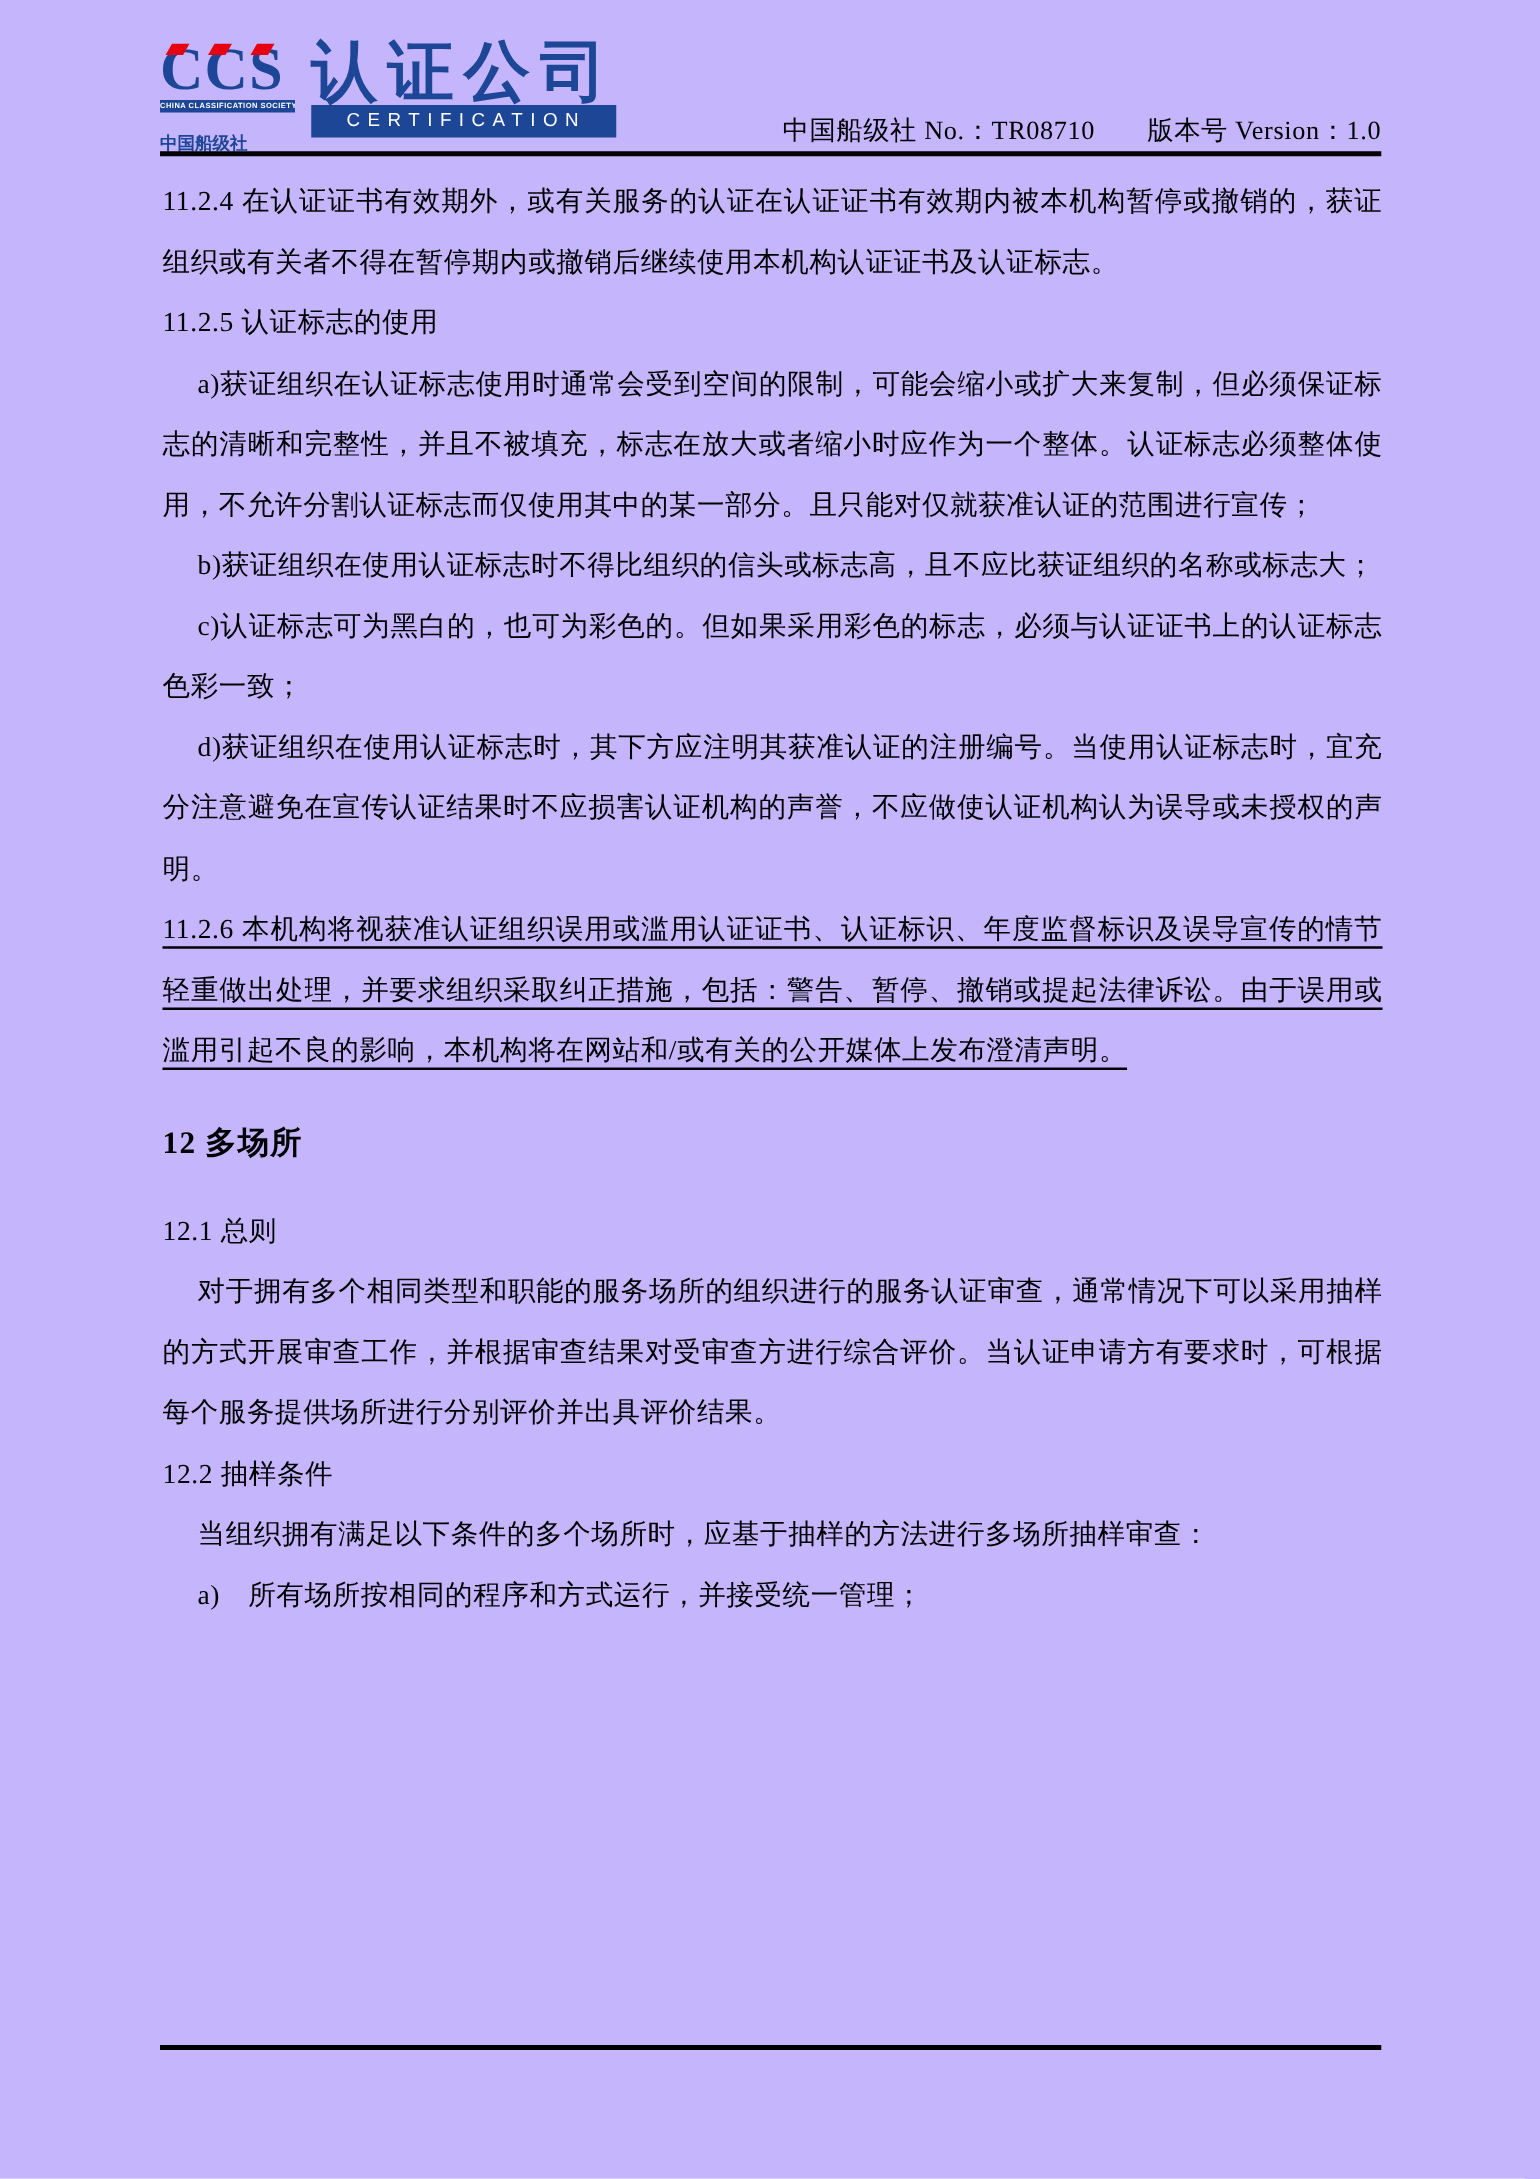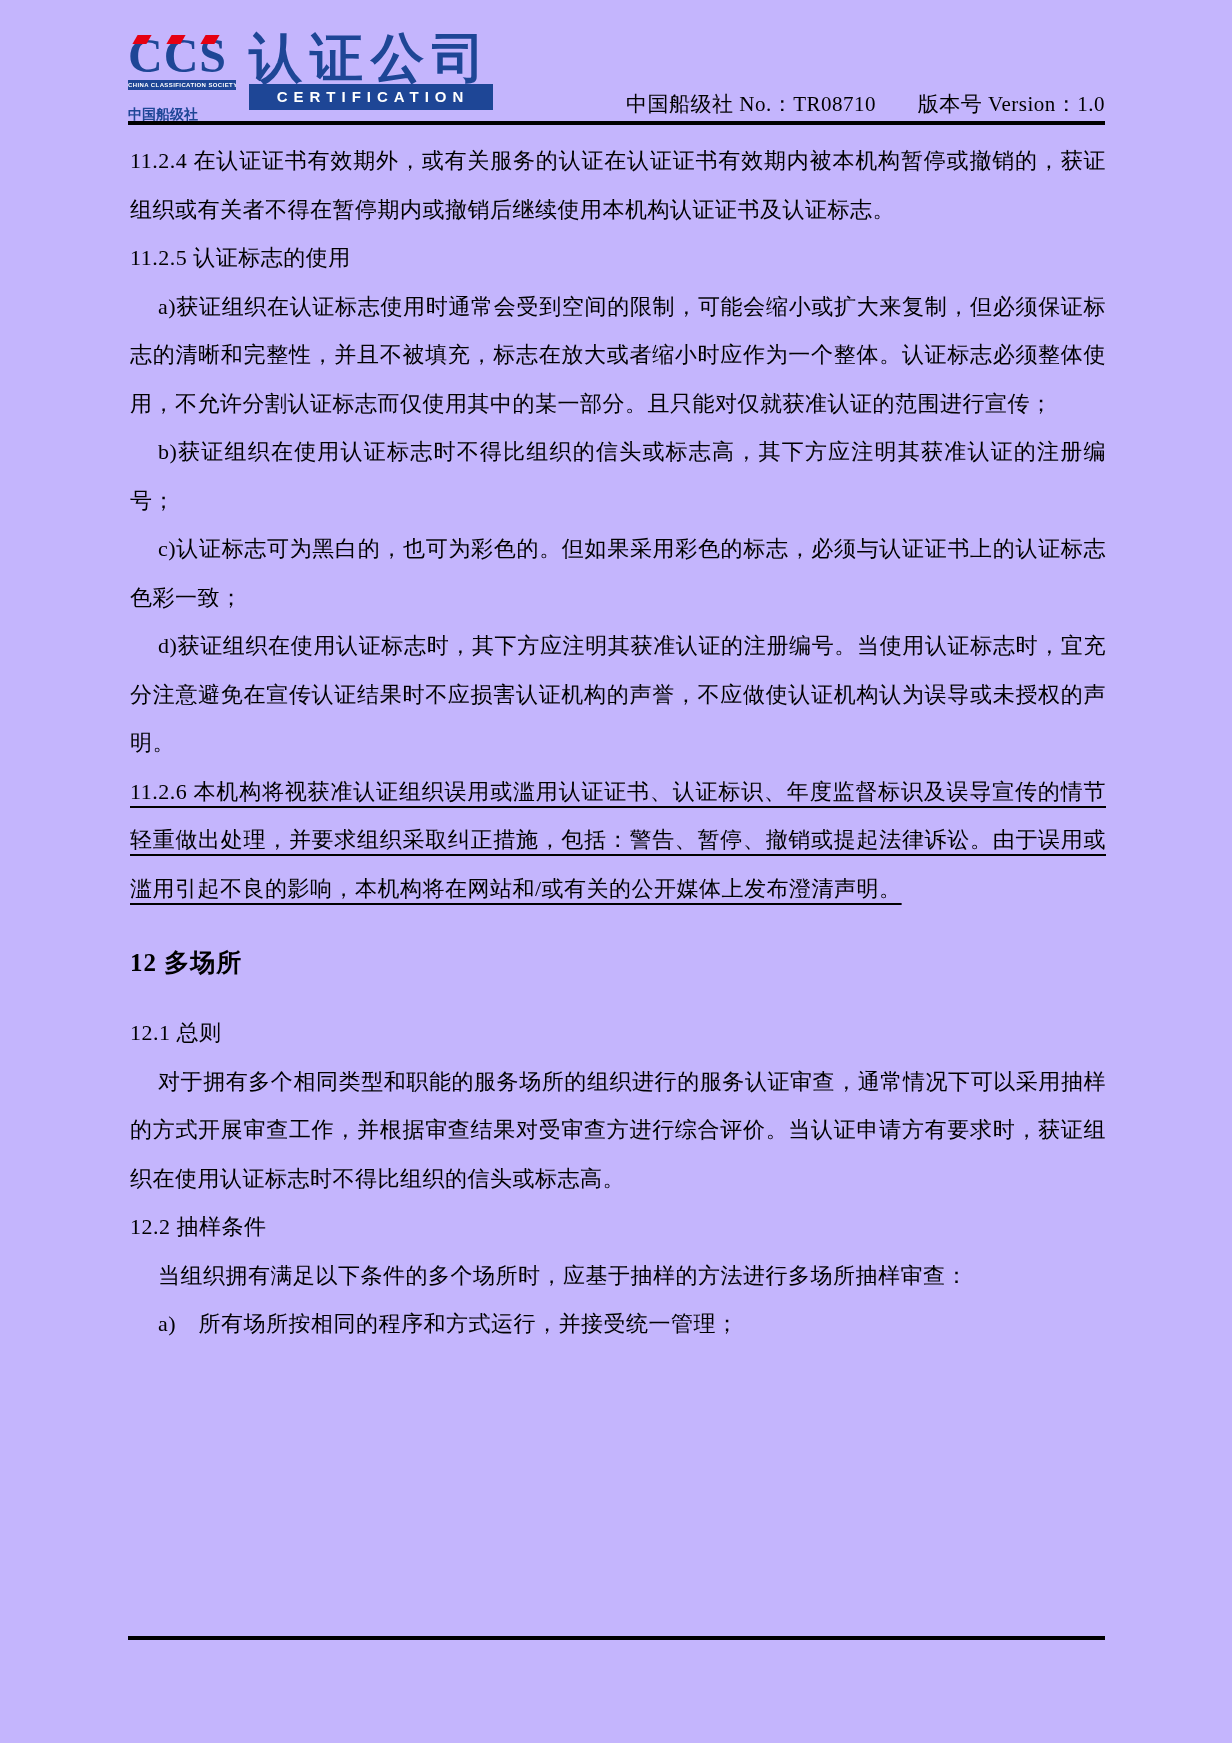--- a/index.html
+++ b/index.html
@@ -50,21 +50,21 @@
     line-height:15px;
   }
   .logo-right { padding-top:2px; }
   .company-cn {
     font-family:"Liberation Sans",sans-serif; font-weight:900;
     font-size:53px; line-height:44px; color:#1e4696; letter-spacing:8px;
     white-space:nowrap;
   }
   .cert-bar {
     margin-top:4px; background:#1e4696; color:#fff;
-    font-family:"Liberation Sans",sans-serif; font-weight:bold;
+    font-family:"Liberation Sans",sans-serif; font-weight:normal;
     font-size:15px; letter-spacing:6px; text-align:center;
     padding:3px 4px 4px 8px; line-height:19px;
   }
   .doc-info {
     font-size:21px; white-space:nowrap; padding-bottom:4px;
     letter-spacing:0.5px;
   }
   .doc-no { margin-right:36px; }
 
   
@@ -122,27 +122,27 @@
       <span class="doc-no">中国船级社 No.：TR08710</span>
       <span>版本号 Version：1.0</span>
     </div>
   </div>
   <div class="header-rule"></div>
 
   <div class="doc-body">
     <p>11.2.4 在认证证书有效期外，或有关服务的认证在认证证书有效期内被本机构暂停或撤销的，获证组织或有关者不得在暂停期内或撤销后继续使用本机构认证证书及认证标志。</p>
     <p>11.2.5 认证标志的使用</p>
     <p class="indent">a)获证组织在认证标志使用时通常会受到空间的限制，可能会缩小或扩大来复制，但必须保证标志的清晰和完整性，并且不被填充，标志在放大或者缩小时应作为一个整体。认证标志必须整体使用，不允许分割认证标志而仅使用其中的某一部分。且只能对仅就获准认证的范围进行宣传；</p>
-    <p class="indent">b)获证组织在使用认证标志时不得比组织的信头或标志高，其下方应注明其获准认证的注册编号；</p>
+    <p class="indent">b)获证组织在使用认证标志时不得比组织的信头或标志高，且不应比获证组织的名称或标志大；</p>
     <p class="indent">c)认证标志可为黑白的，也可为彩色的。但如果采用彩色的标志，必须与认证证书上的认证标志色彩一致；</p>
     <p class="indent">d)获证组织在使用认证标志时，其下方应注明其获准认证的注册编号。当使用认证标志时，宜充分注意避免在宣传认证结果时不应损害认证机构的声誉，不应做使认证机构认为误导或未授权的声明。</p>
     <p class="underline">11.2.6 本机构将视获准认证组织误用或滥用认证证书、认证标识、年度监督标识及误导宣传的情节轻重做出处理，并要求组织采取纠正措施，包括：警告、暂停、撤销或提起法律诉讼。由于误用或滥用引起不良的影响，本机构将在网站和/或有关的公开媒体上发布澄清声明。</p>
     <h2 class="section">12 多场所</h2>
     <p>12.1 总则</p>
-    <p class="indent">对于拥有多个相同类型和职能的服务场所的组织进行的服务认证审查，通常情况下可以采用抽样的方式开展审查工作，并根据审查结果对受审查方进行综合评价。当认证申请方有要求时，获证组织在使用认证标志时不得比组织的信头或标志高。</p>
+    <p class="indent">对于拥有多个相同类型和职能的服务场所的组织进行的服务认证审查，通常情况下可以采用抽样的方式开展审查工作，并根据审查结果对受审查方进行综合评价。当认证申请方有要求时，可根据每个服务提供场所进行分别评价并出具评价结果。</p>
     <p>12.2 抽样条件</p>
     <p class="indent">当组织拥有满足以下条件的多个场所时，应基于抽样的方法进行多场所抽样审查：</p>
     <p class="indent">a)　所有场所按相同的程序和方式运行，并接受统一管理；</p>
   </div>
 
   <div class="footer-rule"></div>
 
 </div>
 
 </body></html>

